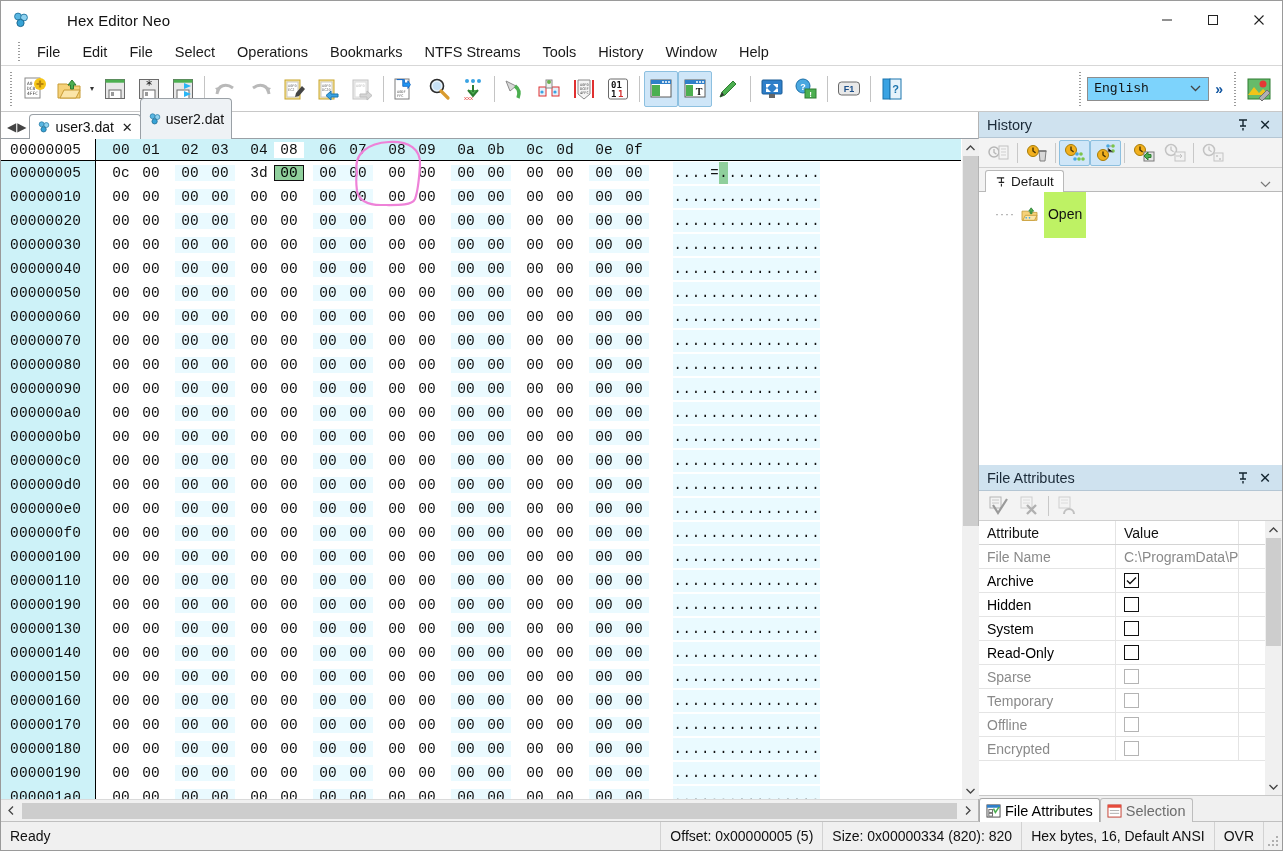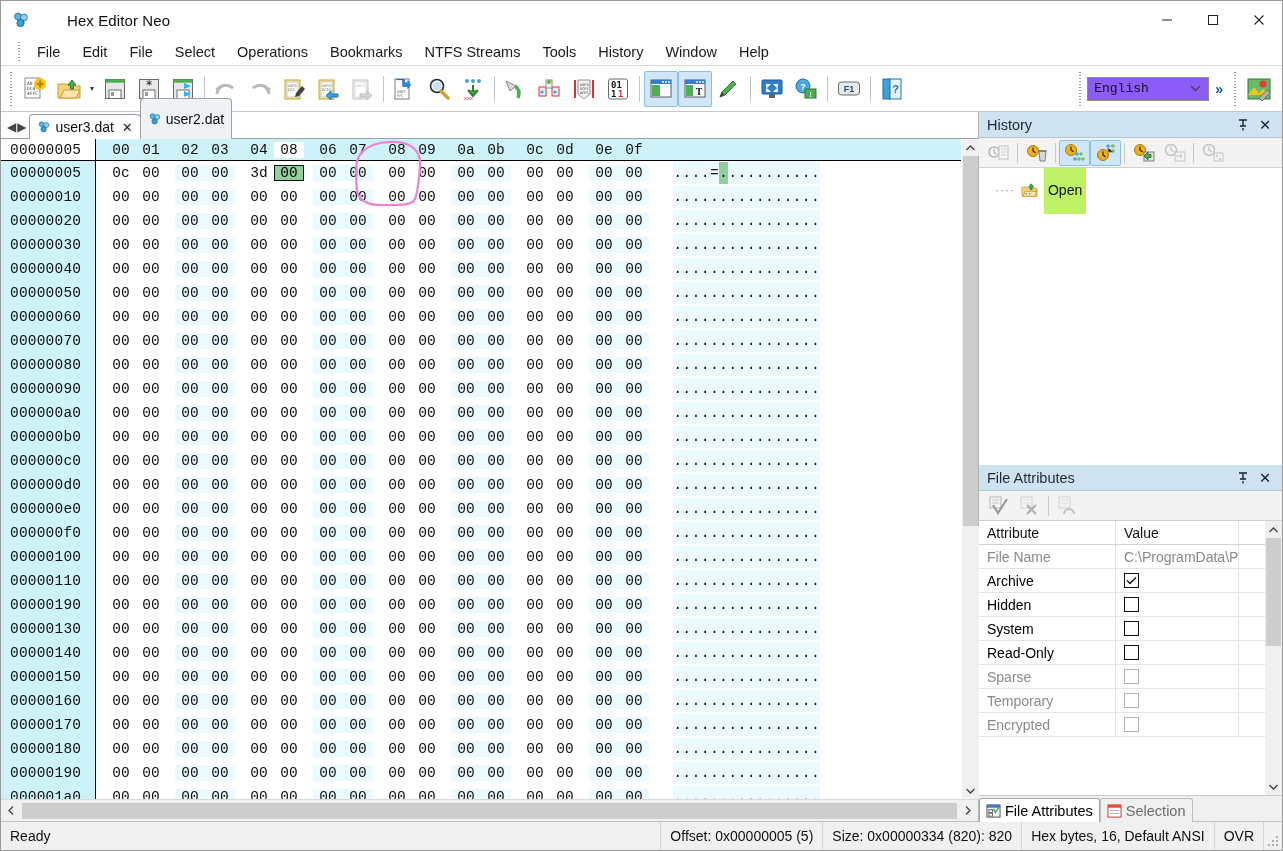--- a/index.html
+++ b/index.html
@@ -60,21 +60,21 @@
     background-size: 2px 100%; background-repeat: no-repeat; background-position: 2px 0;
   }
   .tb-btn {
     width: 34px; height: 36px; display: flex; align-items: center; justify-content: center;
     border: 1px solid transparent; border-radius: 2px; position: relative;
   }
   .tb-btn.checked { background: #cfe6f8; border: 1px solid #8dc0e0; }
   .tb-sep { width: 1px; height: 26px; background: #c4c4c4; margin: 0 4px; }
   .tb-drop { width: 12px; height: 36px; display:flex; align-items:center; justify-content:center; font-size:8px; color:#333;}
   .lang-sel {
-    width: 122px; height: 24px; border: 1px solid #8d8d8d; background: #8b5cf6;
+    width: 122px; height: 24px; border: 1px solid #8d8d8d; background: #7dd3fc;
     font-family: "Liberation Mono", monospace; font-size: 13px; color: #111;
     display: flex; align-items: center; padding-left: 6px; position: relative;
   }
   .lang-sel .chev { position: absolute; right: 7px; font-size: 10px; color:#333; }
   .chevrons { font-size: 14px; color: #1256a0; padding: 0 6px; font-weight: bold;}
 
   
   .body { flex: 1; display: flex; min-height: 0; background:#f0f0f0;}
   .leftcol { width: 979px; display: flex; flex-direction: column; min-width: 0; background:#fff;}
 
@@ -1727,20 +1727,35 @@
           <div class="pbtn-sm">
             <svg width="22" height="20" viewBox="0 0 22 20">
               <circle cx="7" cy="7" r="5.5" fill="none" stroke="#c3c3c3" stroke-width="1.5"></circle>
               <path d="M7 3.5V7l2.6 1.8" stroke="#c3c3c3" stroke-width="1.3" fill="none"></path>
               <rect x="12" y="10" width="9" height="8" fill="#f2f2f2" stroke="#c3c3c3"></rect>
               <circle cx="15" cy="13" r="1" fill="#c3c3c3"></circle>
                 <circle cx="18" cy="16" r="1" fill="#c3c3c3"></circle>
             </svg>
           </div>
         </div>
+        <div class="hist-tabstrip">
+          <div class="hist-tab">
+            <span class="pin">
+              <svg width="11" height="11" viewBox="0 0 12 12">
+                  <path d="M2 2h8M7 2v5M4 7h6M7 8.5v3" stroke="#222" stroke-width="1.2" fill="none"></path>
+                </svg>
+            </span>
+            <span>Default</span>
+          </div>
+          <div class="hist-dropdown">
+            <svg width="11" height="7" viewBox="0 0 11 7">
+                <path d="M1 1l4.5 4.5L10 1" fill="none" stroke="#777" stroke-width="1.2"></path>
+              </svg>
+          </div>
+        </div>
         <div class="hist-body">
           <div class="hist-item">
             <span class="dots">····</span>
             <span class="ico">
               <svg width="17" height="15" viewBox="0 0 20 18">
                 <path d="M1 5h7l1.5 1.5H19V16H1z" fill="#f6d27a" stroke="#c79b35"></path>
                 <path d="M2 16l3-6h14l-3 6z" fill="#fbe5a8" stroke="#c79b35"></path>
                 <path d="M12 1l3 4h-2v3h-2V5H9z" fill="#4caf50" stroke="#2e7d32"></path>
                 <circle cx="6" cy="13" r="1" fill="#3aa3e3"></circle>
                   <circle cx="10" cy="13" r="1" fill="#3aa3e3"></circle>
@@ -1838,20 +1853,27 @@
                 <div class="c3"></div>
               </div>
               <div class="fa-row dim">
                 <div class="c1">Temporary</div>
                 <div class="c2">
                   <span class="cbx dim"></span>
                 </div>
                 <div class="c3"></div>
               </div>
               <div class="fa-row dim">
+                <div class="c1">Offline</div>
+                <div class="c2">
+                  <span class="cbx dim"></span>
+                </div>
+                <div class="c3"></div>
+              </div>
+              <div class="fa-row dim">
                 <div class="c1">Encrypted</div>
                 <div class="c2">
                   <span class="cbx dim"></span>
                 </div>
                 <div class="c3"></div>
               </div>
             </div>
           <div class="fa-vscroll">
             <div class="arw">
               <svg width="9" height="6" viewBox="0 0 9 6">

